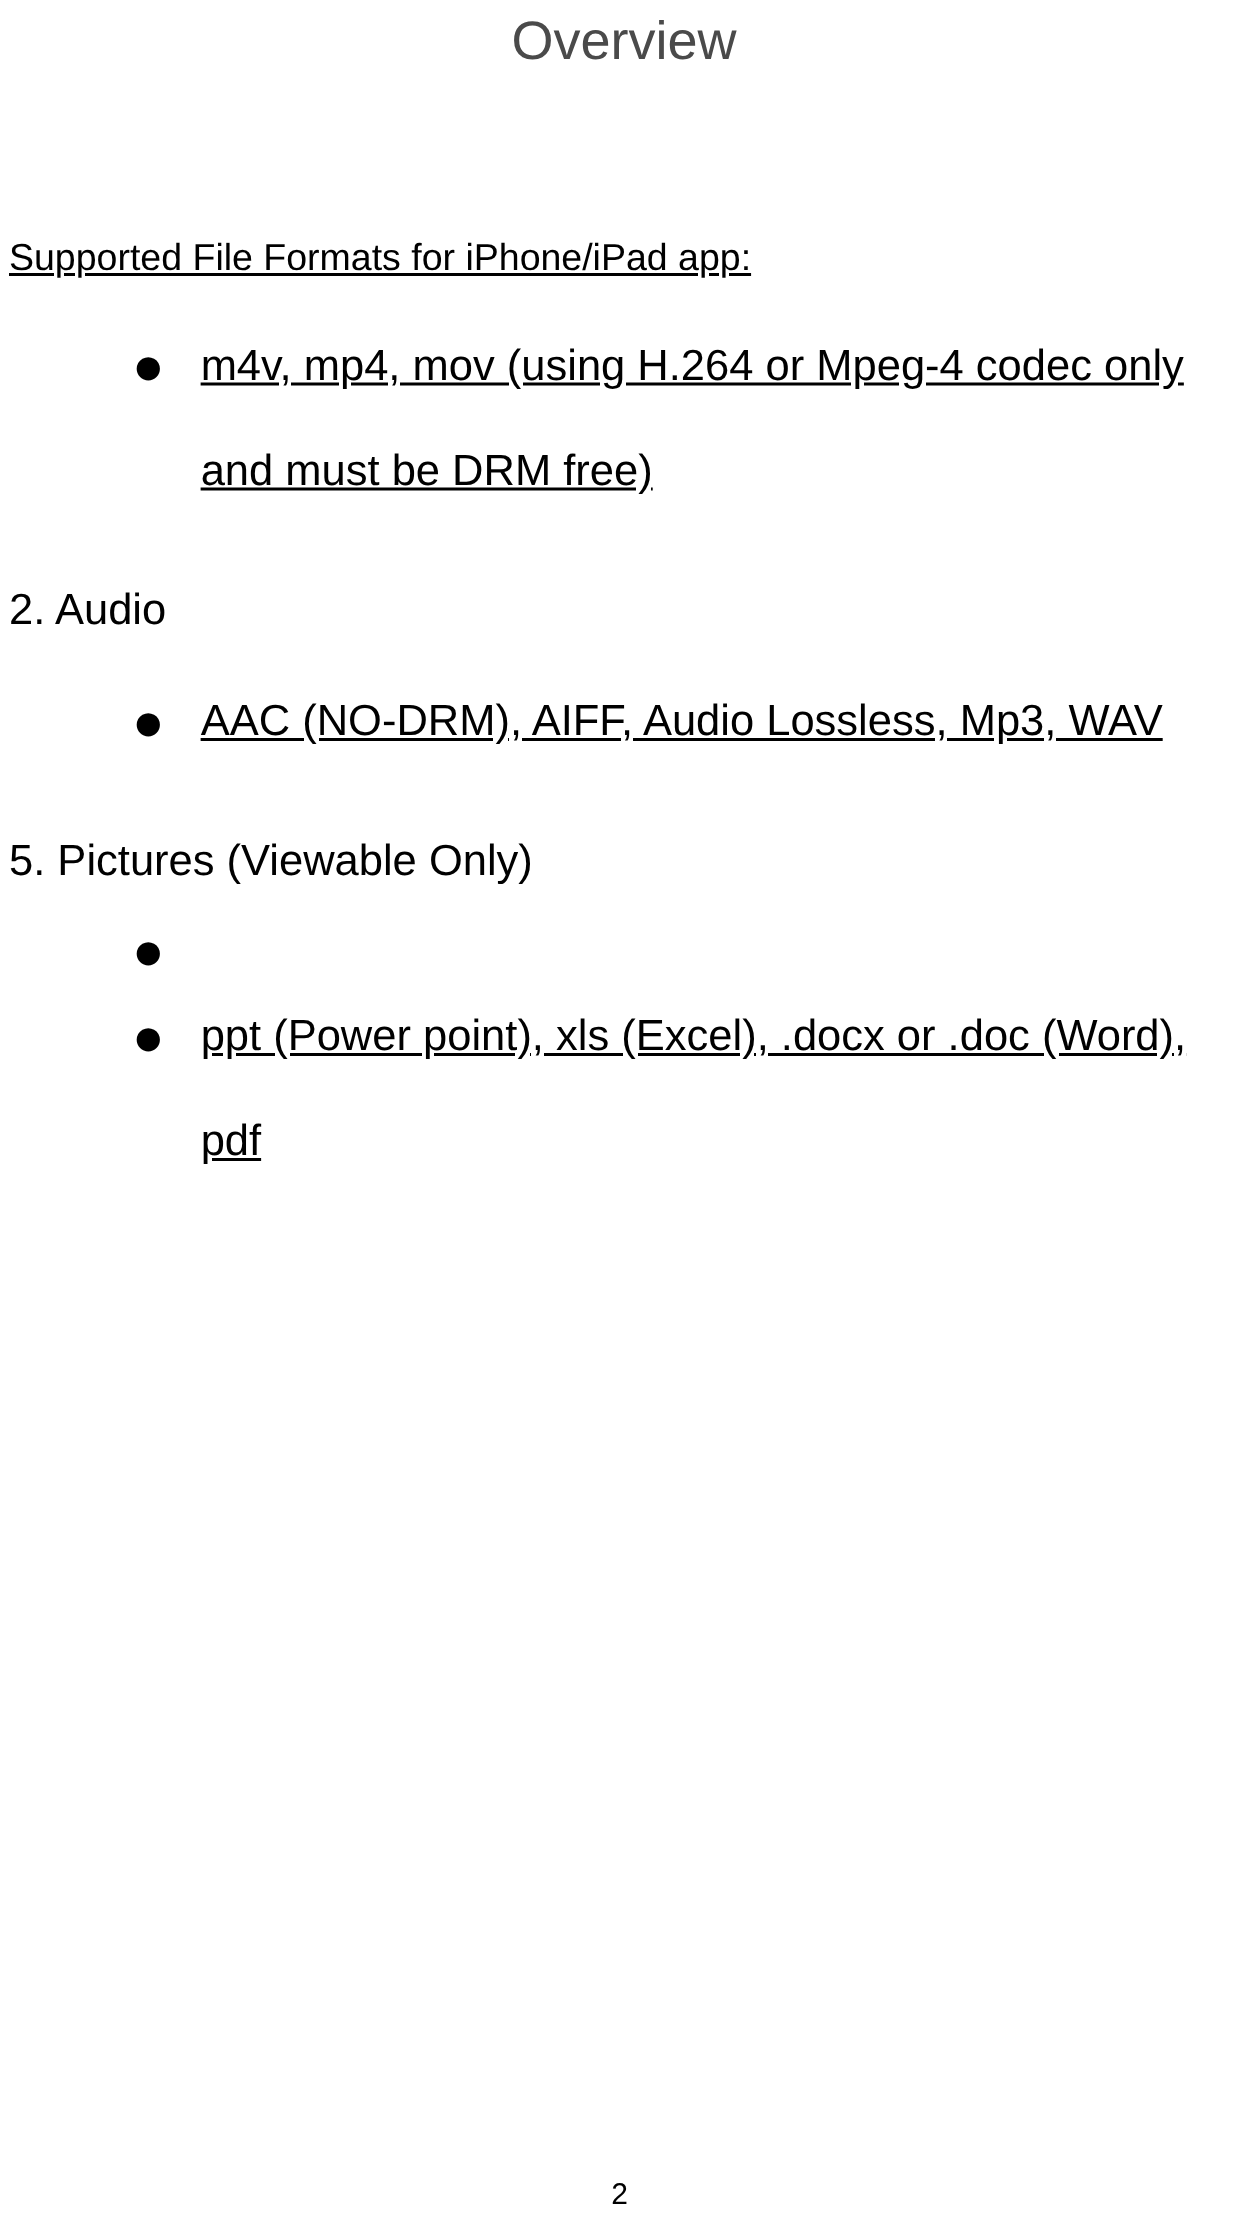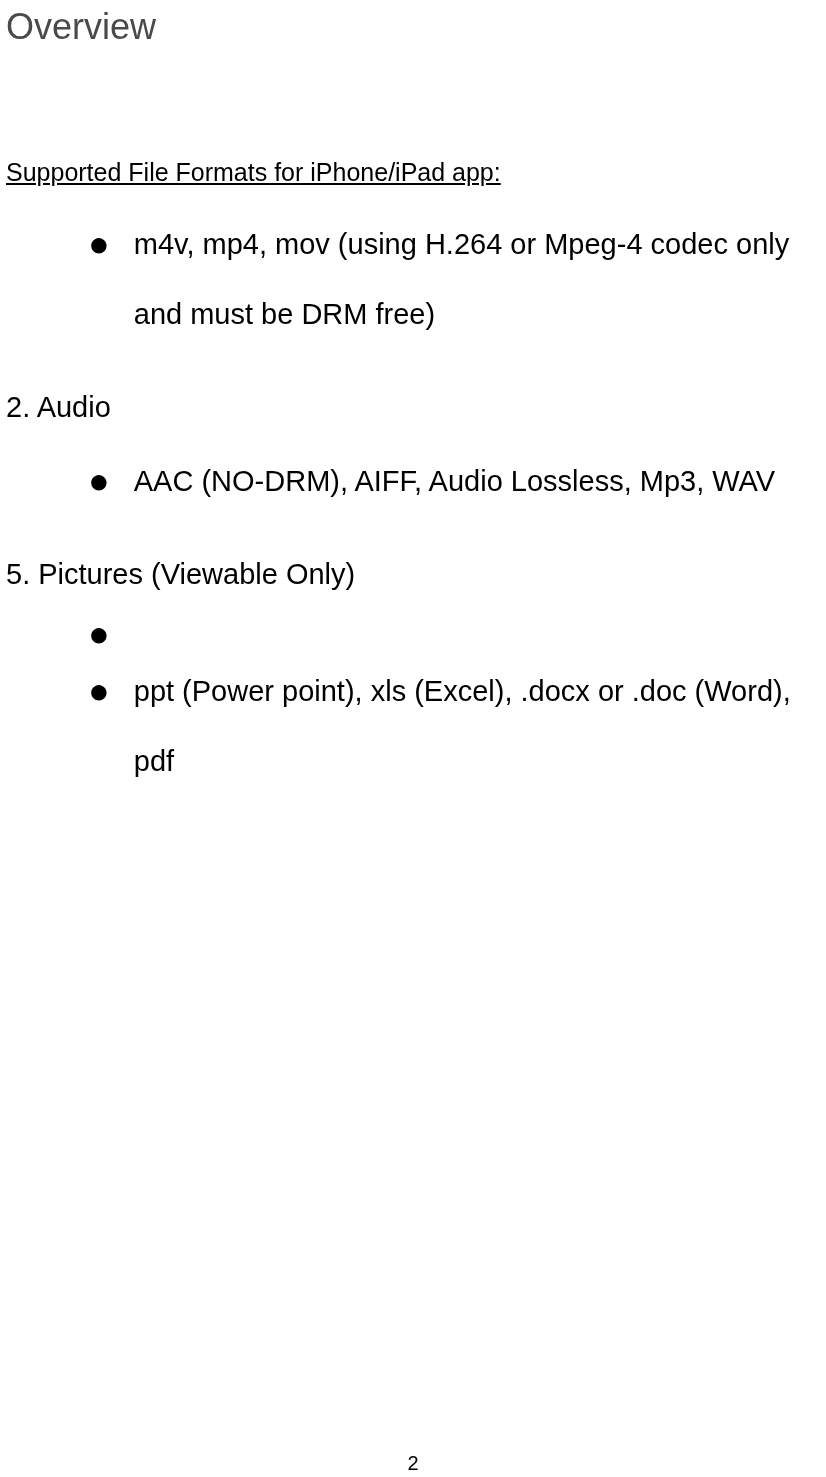--- a/index.html
+++ b/index.html
@@ -15,20 +15,21 @@
     position: relative;
     width: 826px;
     height: 1477px;
     box-sizing: border-box;
     padding: 0 0 0 0;
   }
   .title {
     font-size: 36px;
     color: #4a4a4a;
     margin: 6px 0 0 6px;
+    text-align: center;
   }
   .subtitle {
     font-size: 25px;
     text-decoration: underline;
     margin: 110px 0 0 6px;
   }
   .section-head {
     font-size: 29px;
     margin: 55px 0 0 6px;
   }
@@ -41,20 +42,21 @@
     font-size: 36px;
     line-height: 29px;
     margin-left: 88px;
     margin-right: 24px;
   }
   .bullet-text {
     font-size: 29px;
     line-height: 70px;
     max-width: 680px;
     margin-top: -20px;
+    text-decoration: underline;
   }
   .section-head.tight {
     margin-top: 42px;
   }
   .bullet-row.tight {
     margin-top: 28px;
   }
   .page-number {
     position: absolute;
     bottom: 8px;

